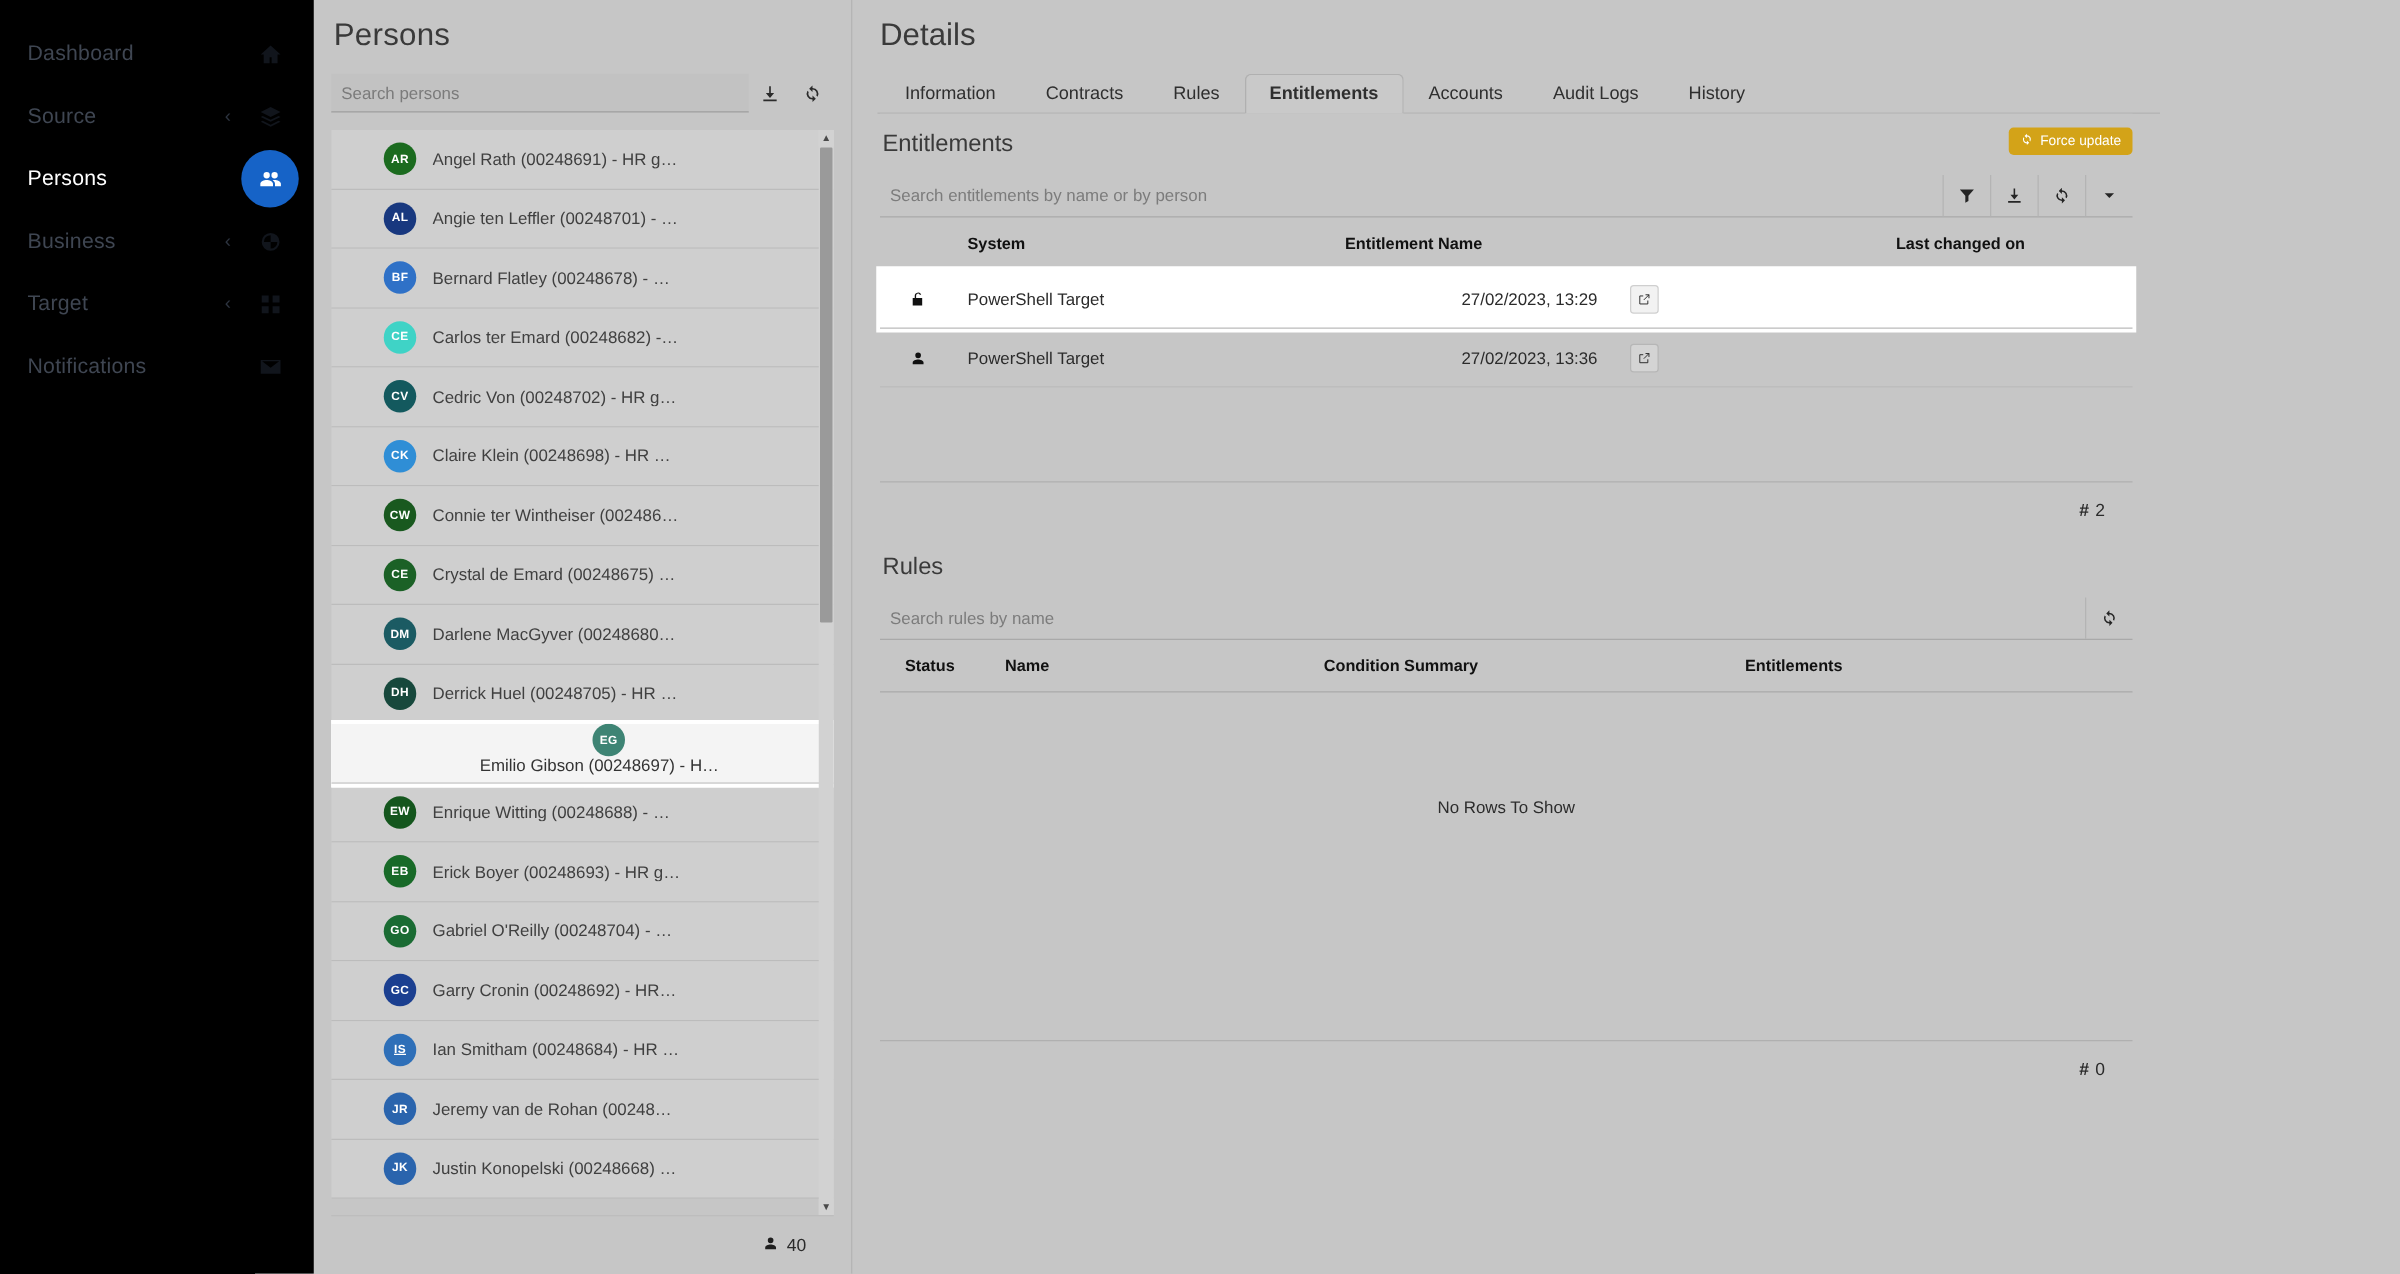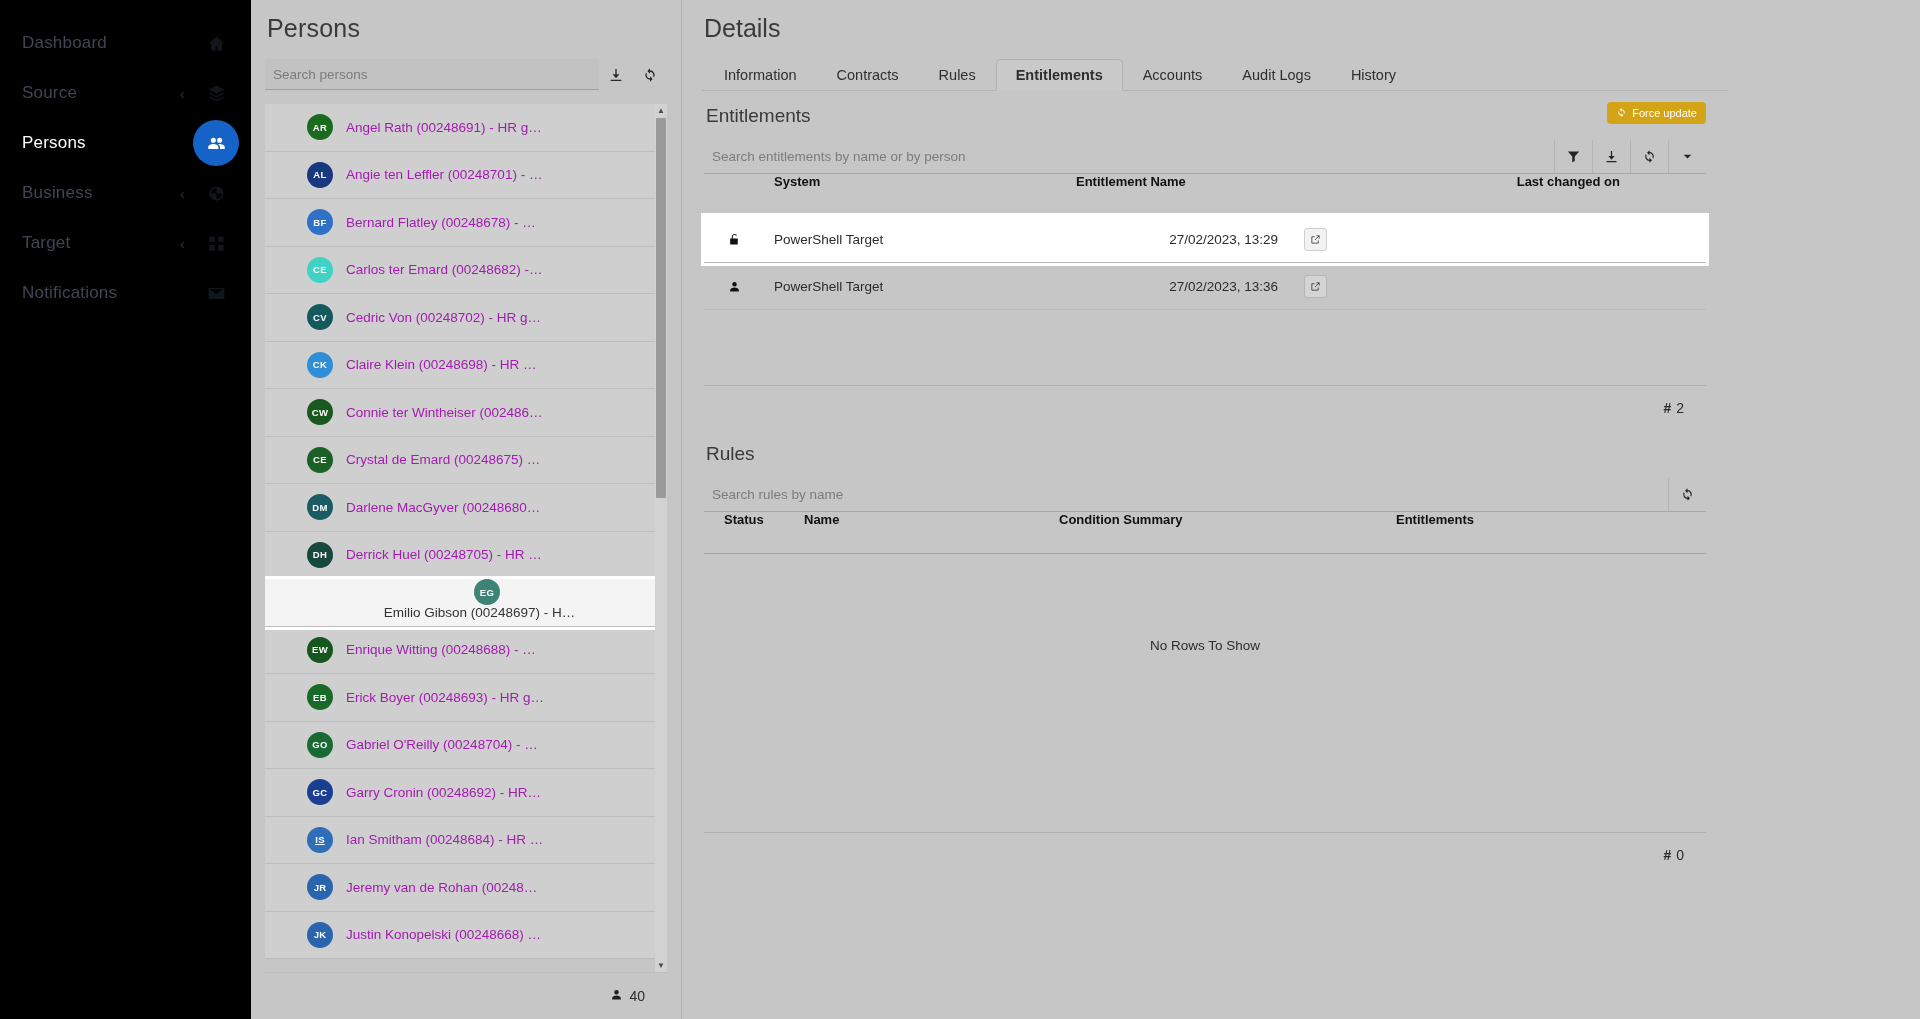--- a/index.html
+++ b/index.html
@@ -112,21 +112,21 @@
   .avatar {
     width: 26px; height: 26px; border-radius: 50%;
     flex: 0 0 26px;
     display: flex; align-items: center; justify-content: center;
     color: #ffffff; font-size: 9.5px; font-weight: 700;
     letter-spacing: .3px;
     margin-left: 28px;
   }
   .p-name {
     margin-left: 13px;
-    font-size: 13.5px; color: #a21caf;
+    font-size: 13.5px; color: #404040;
     white-space: nowrap; overflow: hidden;
   }
   .p-row.selected .p-name { color: #333; }
 
   .list-scrollbar {
     position: absolute;
     top: 104px; right: 14px; bottom: 47px;
     width: 12px;
     background: #d2d2d2;
     z-index: 4;
@@ -233,21 +233,21 @@
   .tb-btn {
     width: 38px; height: 33px;
     display: flex; align-items: center; justify-content: center;
     border-left: 1px solid #b4b4b4;
     cursor: pointer;
   }
   .tb-btn svg { width: 15px; height: 15px; }
   .tb-btn .ic { fill: #252525; }
 
   .grid-head {
-    display: flex; 
+    display: flex; align-items: center;
     height: 42px;
     border-bottom: 1px solid #a9a9a9;
     font-size: 13px; font-weight: 700; color: #111;
   }
   .grid-row {
     display: flex; align-items: center;
     height: 47px;
     border-bottom: 1px solid #bbbbbb;
     font-size: 13.5px; color: #2b2b2b;
     position: relative;

